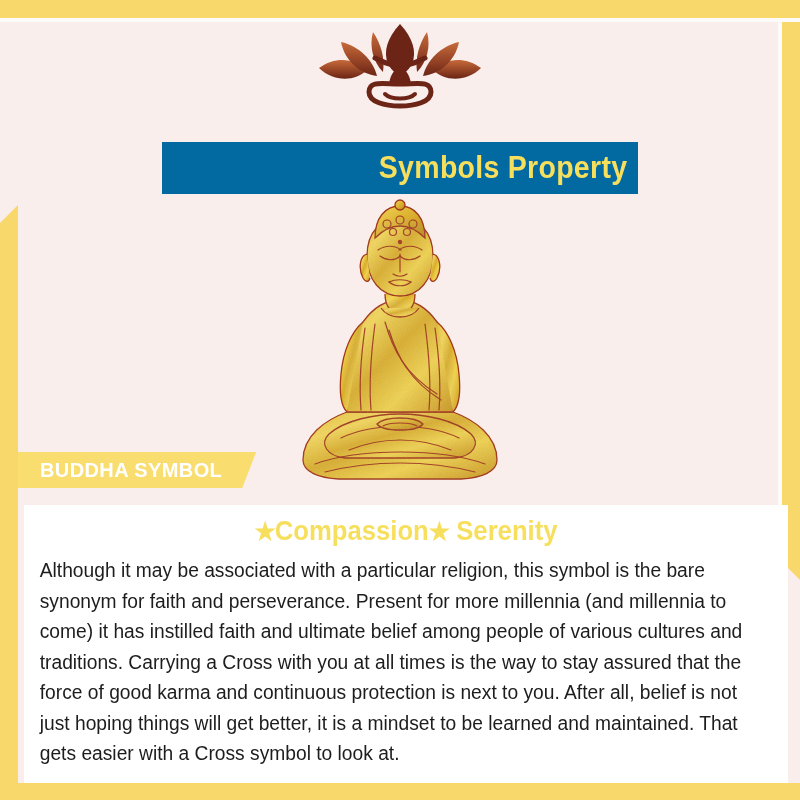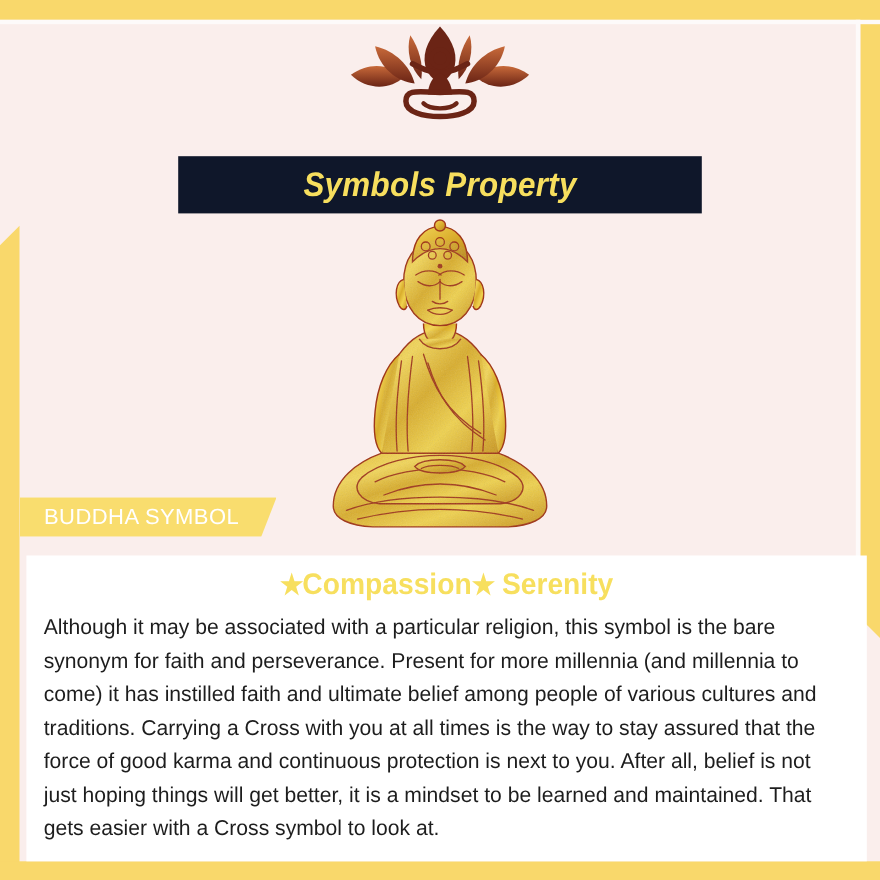--- a/index.html
+++ b/index.html
@@ -93,25 +93,24 @@
     font-weight: 400;
   }
 
   
   #title-banner {
     position: absolute;
     left: 162px;
     top: 142px;
     width: 476px;
     height: 52px;
-    background: #0f172a;
+    background: #0369a1;
     display: flex;
     align-items: center;
-    justify-content: center;
-    font-style: italic;
+    justify-content: flex-end;
   }
   #title-text {
     font-size: 31px;
     font-weight: bold;
     color: #f7df5e;
     letter-spacing: 0.3px;
     transform: scaleX(0.92);
     white-space: nowrap;
   }
 
@@ -140,20 +139,21 @@
     background: #f9dd6e;
     display: flex;
     align-items: center;
     clip-path: polygon(0 0, 100% 0, calc(100% - 14px) 100%, 0 100%);
   }
   #symbol-tag-label {
     color: #ffffff;
     font-size: 20px;
     letter-spacing: 0.4px;
     white-space: nowrap;
+    font-weight: bold;
   }
 
   
   #content-card {
     position: absolute;
     left: 24px;
     top: 505px;
     width: 764px;
     height: 278px;
     background: #ffffff;

